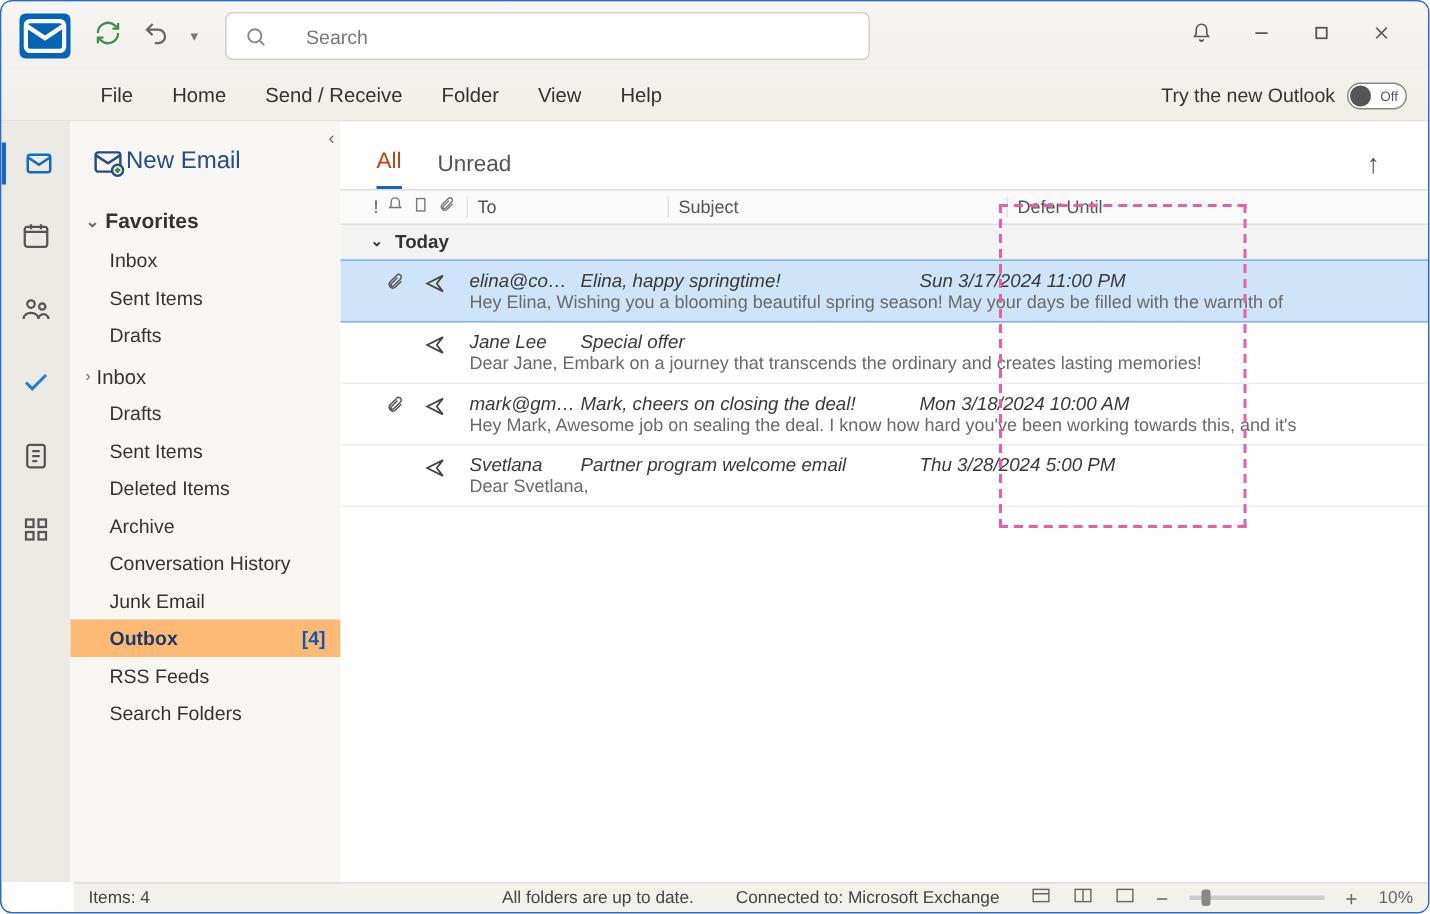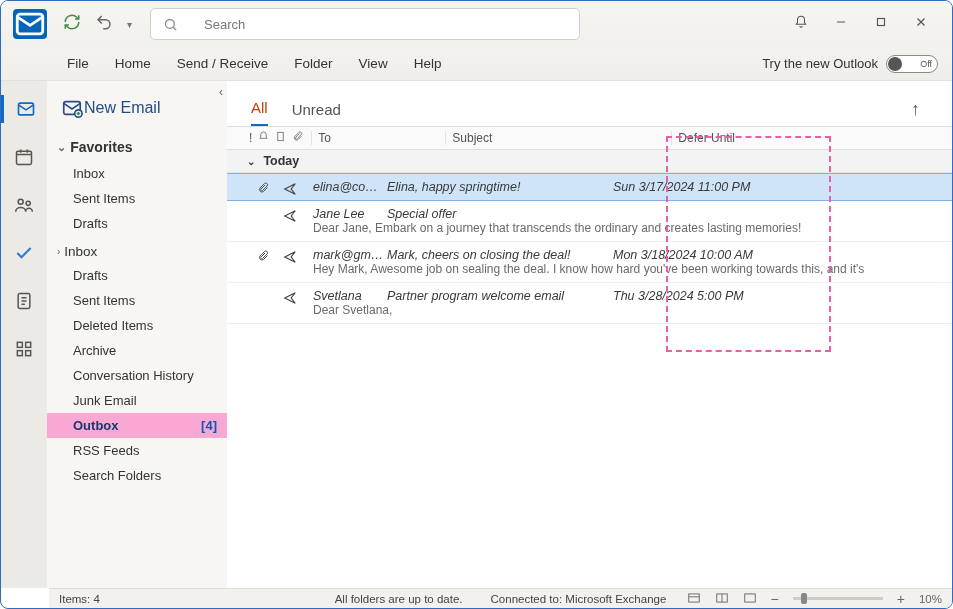--- a/index.html
+++ b/index.html
@@ -12,41 +12,41 @@
 .titlebar .qa-icons svg { width:18px; height:18px; }
 .titlebar .search { flex:0 0 430px; height:32px; margin-left:18px; background:#fff; border:1px solid #d0d0d0; border-radius:5px; display:flex; align-items:center; padding:0 12px; color:#777; font-size:13px; gap:26px;}
 .titlebar .spacer { flex:1; }
 .titlebar .win-ctrl { display:flex; align-items:center; gap:26px; color:#555; margin-right:18px; }
 .titlebar .win-ctrl svg { width:14px; height:14px; }
 
 
 .ribbon { height:34px; display:flex; align-items:center; padding:0 14px 0 66px; background:linear-gradient(#f4f2ee,#efeee8); font-size:13.5px; color:#333; border-bottom:1px solid #e3e1db; }
 .ribbon .menu-item { margin-right:26px; cursor:pointer; }
 .ribbon .try-new { margin-left:auto; font-size:13px; color:#333; display:flex; align-items:center; gap:8px;}
-.toggle { width:52px; height:18px; border:1px solid #888; border-radius:10px; display:flex; align-items:center; padding:1px; background:#fff; font-size:9px; color:#555; justify-content:flex-end; position:relative;}
+.toggle { width:40px; height:18px; border:1px solid #888; border-radius:10px; display:flex; align-items:center; padding:1px; background:#fff; font-size:9px; color:#555; justify-content:flex-end; position:relative;}
 .toggle .knob{ width:14px; height:14px; background:#555; border-radius:50%; position:absolute; left:1px; top:1px;}
 .toggle .lbl{ margin-right:4px; }
 
 
 .main { position:absolute; top:80px; bottom:20px; left:0; right:0; display:flex; }
 
 
 .rail { width:46px; background:#eceae4; display:flex; flex-direction:column; align-items:center; padding-top:14px; gap:24px; color:#555;}
 .rail svg { width:20px; height:20px; }
 .rail .active { color:#1269c7; border-left:3px solid #1269c7; width:100%; display:flex; justify-content:center; padding:4px 0;}
 
 
 .folder-pane { width:180px; background:#f7f6f2; padding:8px 0 0 0; position:relative; }
 .collapse-handle { position:absolute; right:4px; top:4px; color:#666; font-size:12px;}
 .new-email-btn { display:flex; align-items:center; gap:1px; padding:8px 14px 14px 14px; font-size:16px; color:#264d85; }
 .new-email-btn svg { width:22px; height:22px; }
 .section-hdr { display:flex; align-items:center; gap:4px; padding:6px 10px; font-size:14px; font-weight:600; color:#333;}
 .section-hdr .chev { font-size:11px; color:#666; }
 .folder-item { padding:5px 10px 5px 26px; font-size:13px; color:#333; cursor:pointer; display:flex; justify-content:space-between;}
-.folder-item.selected { background:#f9a8d4; font-weight:600; color:#173a6d;}
+.folder-item.selected { background:#fdba74; font-weight:600; color:#173a6d;}
 .folder-item .count { color:#1256b3; font-weight:600; }
 .subhdr { display:flex; align-items:center; gap:4px; padding:8px 10px 4px 10px; font-size:13.5px; color:#333;}
 .subhdr .chev { font-size:10px; color:#666; }
 
 
 .list-pane { flex:1; background:#fff; display:flex; flex-direction:column; position:relative; }
 .tabs { display:flex; align-items:flex-end; gap:24px; padding:18px 24px 0 24px; }
 .tab { font-size:15px; color:#555; padding-bottom:8px; cursor:pointer;}
 .tab.active { color:#c2410c; border-bottom:2px solid #1866c0; }
 .sort-arrow { margin-left:auto; color:#555; font-size:18px; padding-right:8px; padding-bottom:6px;}
@@ -266,20 +266,21 @@
                 <path d="M21 11l-8 8a5 5 0 0 1-7-7l9-9a3.5 3.5 0 0 1 5 5l-9 9a2 2 0 0 1-3-3l8-8"></path>
               </svg></span>
             <span class="send-icon"><svg width="14" height="14" viewBox="0 0 24 24" fill="none" stroke="currentColor" stroke-width="2">
                 <path d="M3 12l18-9-7 9 7 9z"></path>
               </svg></span>
             <div class="line1">
               <span class="to">elina@company.com</span>
               <span class="subj">Elina, happy springtime!</span>
               <span class="defer">Sun 3/17/2024 11:00 PM</span>
             </div>
+            <div class="line2">Hey Elina,  Wishing you a blooming beautiful spring season! May your days be filled with the warmth of</div>
           </div>
           <div class="msg">
             <span class="send-icon"><svg width="14" height="14" viewBox="0 0 24 24" fill="none" stroke="currentColor" stroke-width="2">
                 <path d="M3 12l18-9-7 9 7 9z"></path>
               </svg></span>
             <div class="line1">
               <span class="to">Jane Lee</span>
               <span class="subj">Special offer</span>
               <span class="defer"></span>
             </div>

